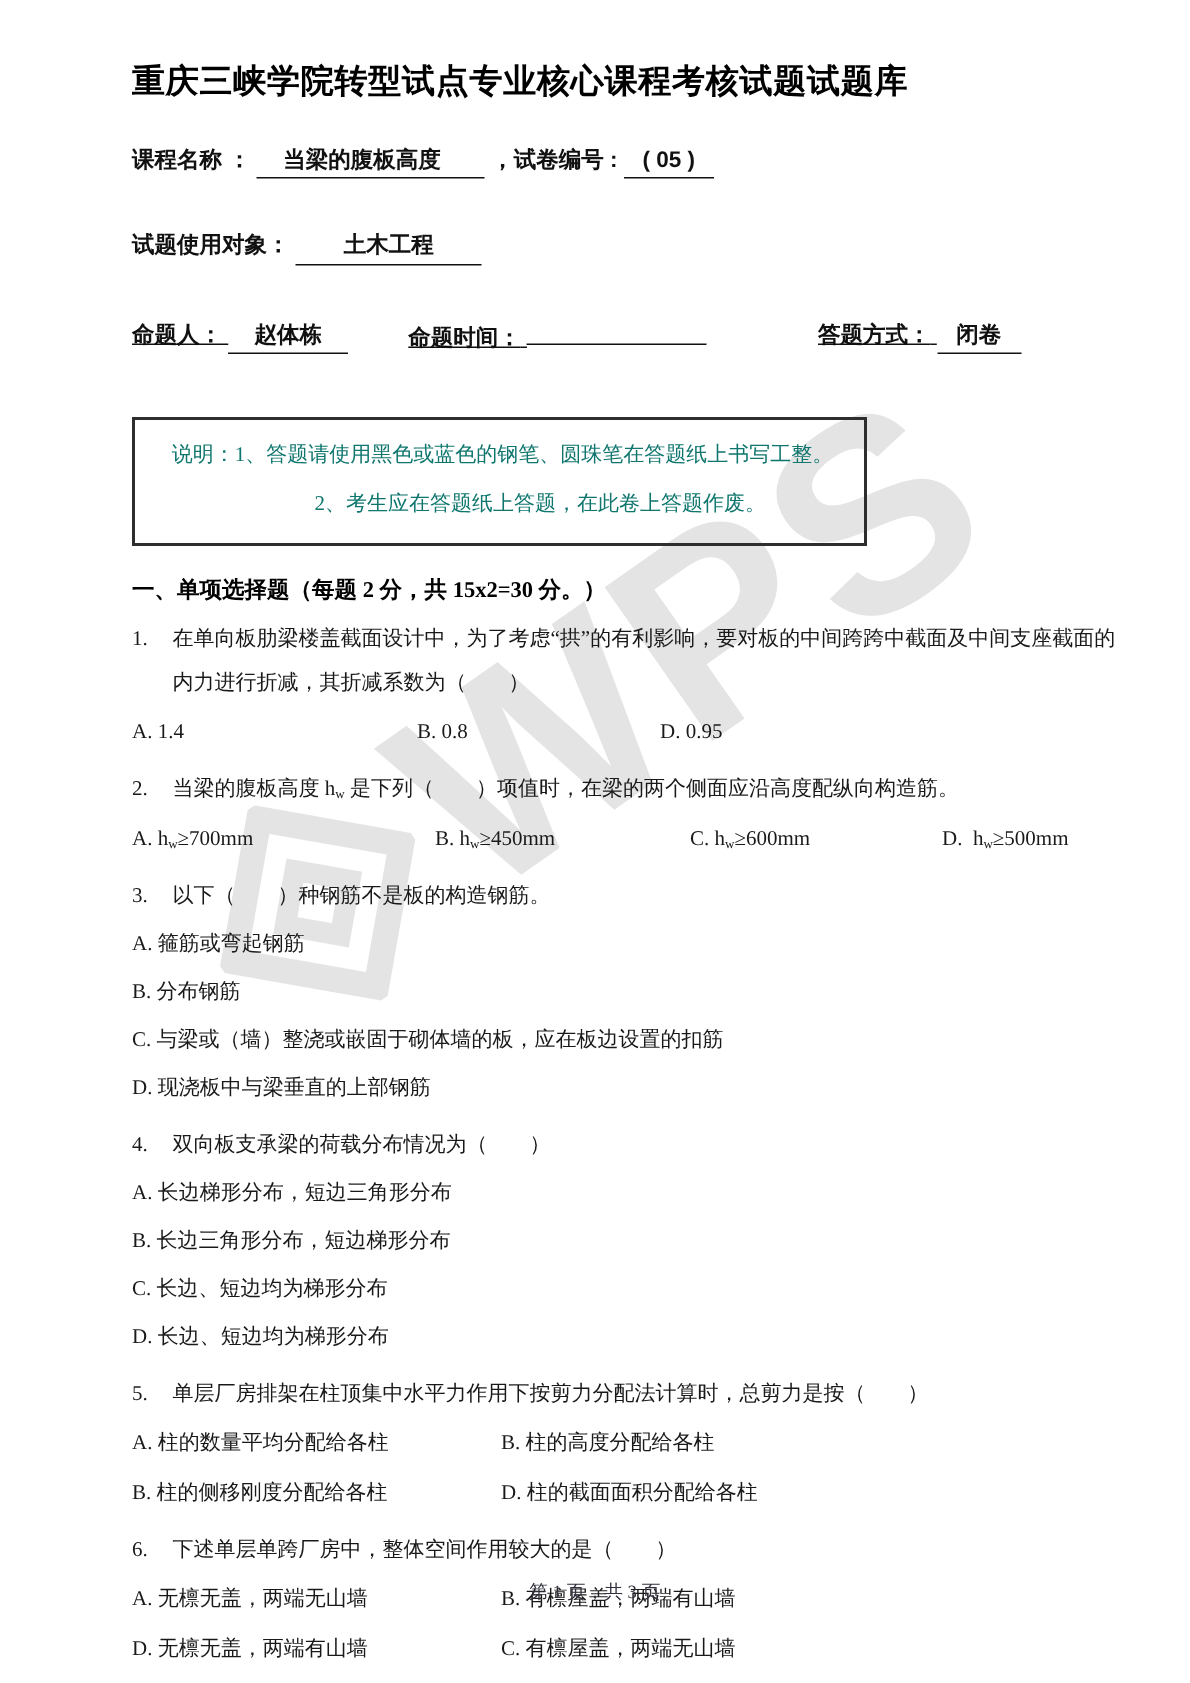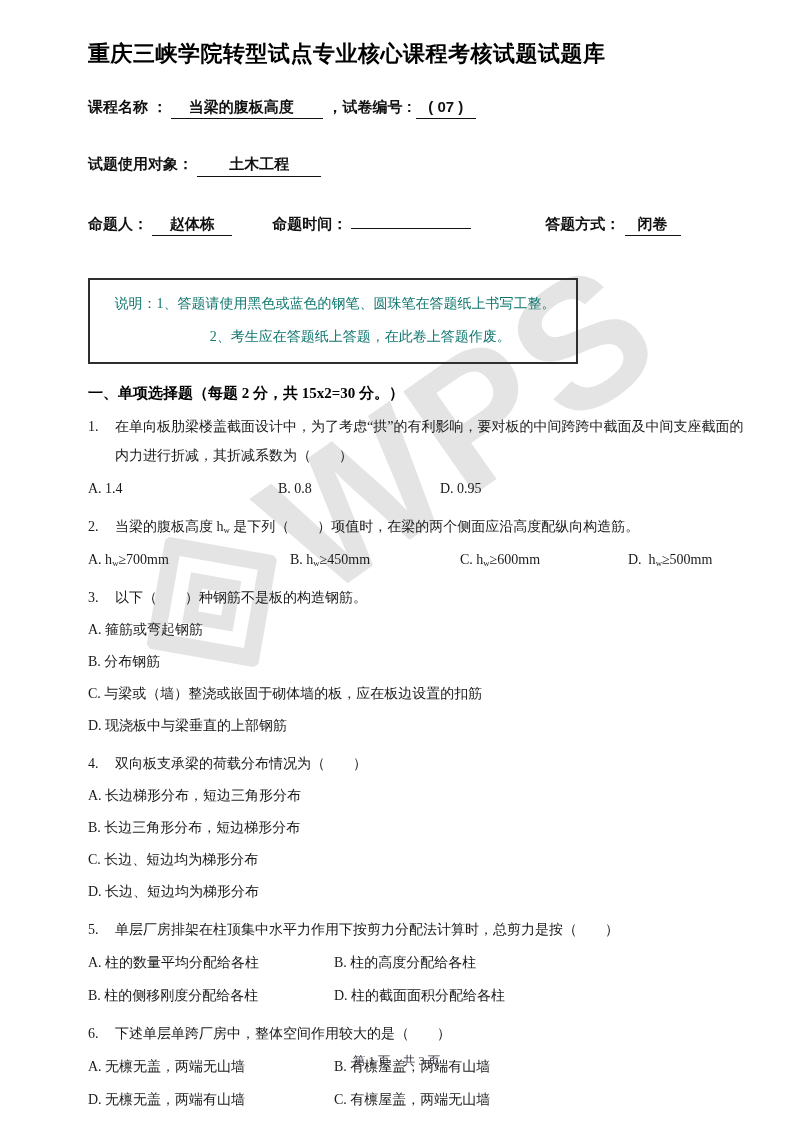--- a/index.html
+++ b/index.html
@@ -24,21 +24,21 @@
     margin:6px 0 0 0;
     font-family:"Liberation Sans","DejaVu Sans",sans-serif;
     font-weight:bold;font-size:22px;line-height:1.25;letter-spacing:0.5px;color:#000;
   }
   .frow{
     font-family:"Liberation Sans","DejaVu Sans",sans-serif;
     font-weight:bold;font-size:15px;line-height:1.4;color:#111;white-space:nowrap;
   }
   .r1{margin-top:28px;}
   .r2{margin-top:34px;}
-  .r3{margin-top:36px;display:flex;align-items:flex-start;}
+  .r3{margin-top:36px;display:flex;align-items:flex-end;text-decoration:underline;}
   .grp-date{margin-left:40px;}
   .grp-mode{margin-left:74px;}
   .uline{display:inline-block;border-bottom:1.5px solid #111;text-align:center;line-height:1.3;}
   .u-course{min-width:116px;padding:0 24px 2px 12px;}
   .u-paper{min-width:48px;padding:0 6px 2px 6px;}
   .u-aud{min-width:80px;padding:0 22px 2px 22px;}
   .u-setter{min-width:60px;padding:0 10px 2px 10px;}
   .u-date{min-width:120px;padding:0 0 2px 0;}
   .u-mode{min-width:40px;padding:0 8px 2px 8px;}
   
@@ -82,21 +82,21 @@
 
   <div class="content">
 
     <h1 class="title">重庆三峡学院转型试点专业核心课程考核试题试题库</h1>
 
     <div class="frow r1">
       <span>课程名称</span>
       <span>：</span>
       <span class="uline u-course">当梁的腹板高度</span>
       <span>，试卷编号 :</span>
-      <span class="uline u-paper">( 07 )</span>
+      <span class="uline u-paper">( 05 )</span>
     </div>
 
     <div class="frow r2">
       <span>试题使用对象：</span>
       <span class="uline u-aud">土木工程</span>
     </div>
 
     <div class="frow r3">
       <span class="grp">
         <span>命题人：</span>

